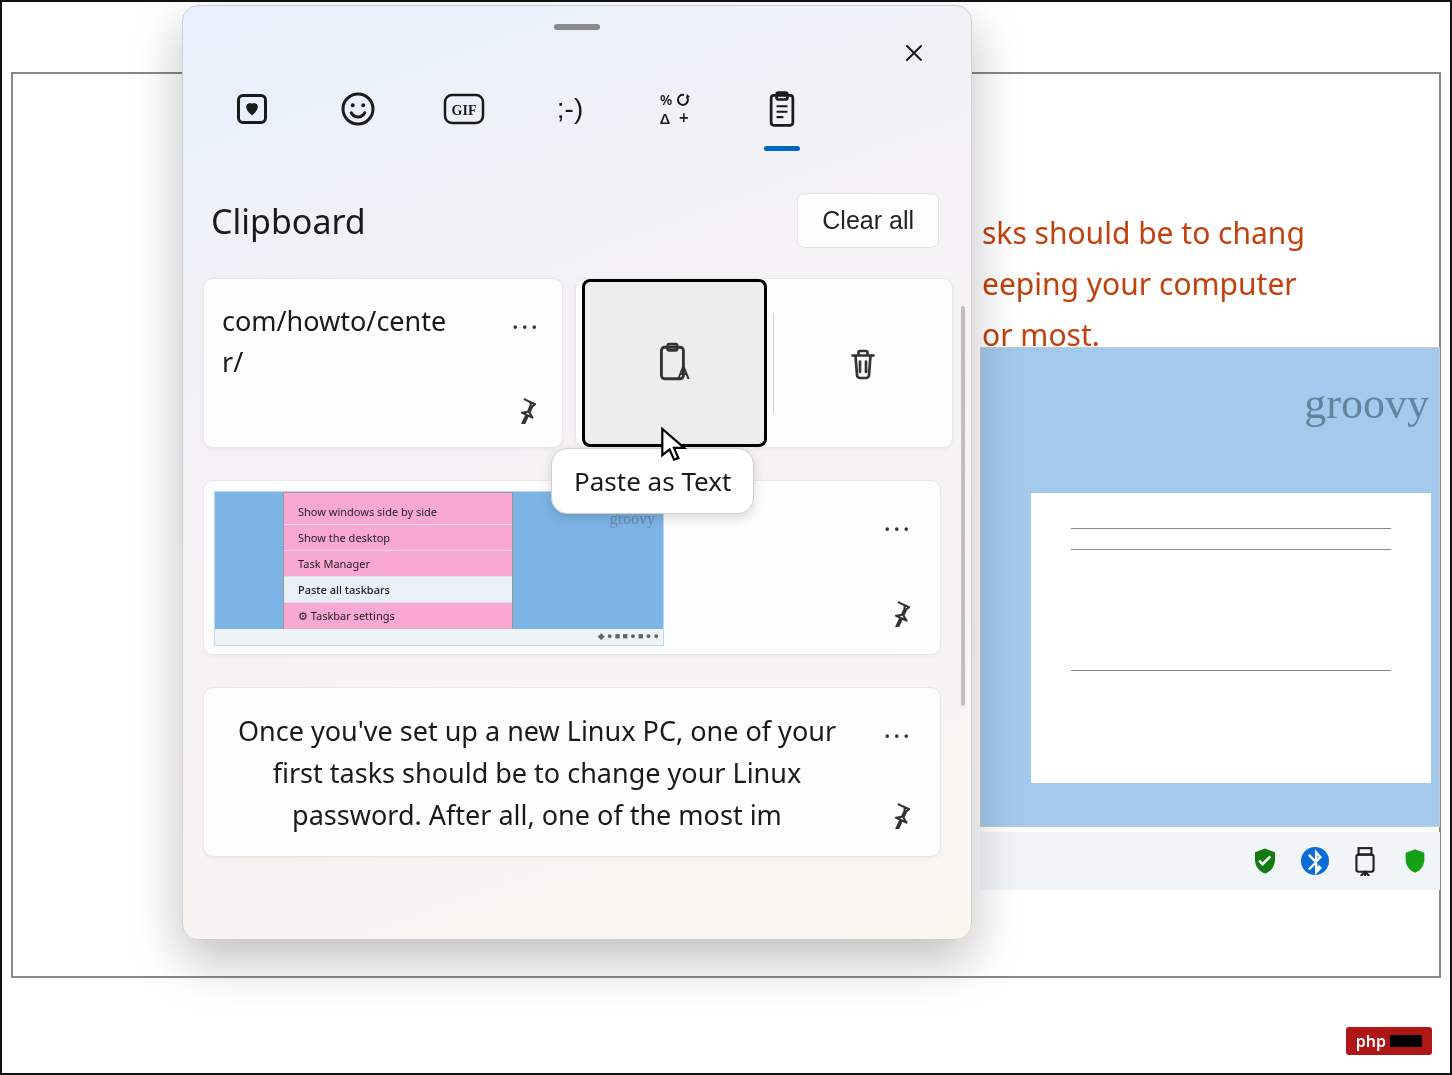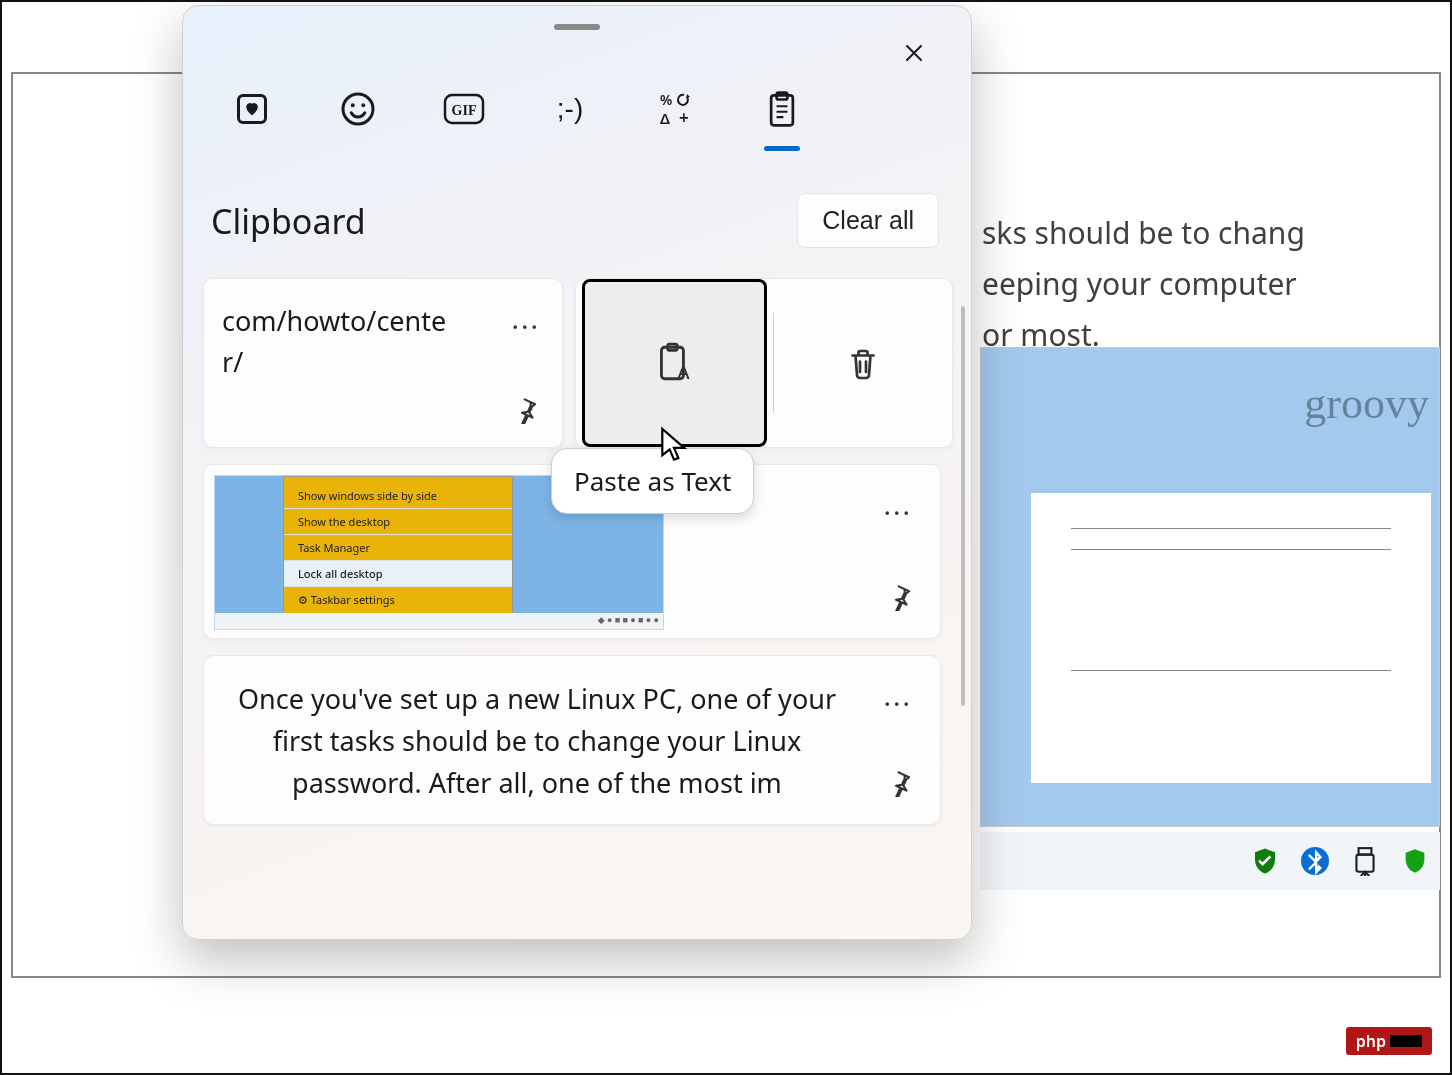--- a/index.html
+++ b/index.html
@@ -12,21 +12,21 @@
     overflow: hidden;
     border: 2px solid #111;
     padding: 70px 9px 0 9px;
   }
   .bg-text {
     position: absolute;
     left: 980px;
     top: 205px;
     font-size: 30px;
     line-height: 1.7;
-    color: #404040;
+    color: #c2410c;
     white-space: nowrap;
   }
   .bg-image-area {
     position: absolute;
     left: 978px;
     top: 345px;
     width: 460px;
     height: 480px;
     background: #a3c9ec;
     border: 1px solid #c9c9c9;
@@ -152,21 +152,21 @@
     padding: 12px 24px;
     font-size: 25px;
     color: #222;
     cursor: pointer;
   }
 
   .items-area {
     padding: 12px 18px 0 20px;
     display: flex;
     flex-direction: column;
-    gap: 16px;
+    gap: 32px;
     position: relative;
   }
 
   .first-row {
     display: flex;
     gap: 12px;
     width: 100%;
   }
 
   .clip-card {
@@ -267,21 +267,21 @@
     background: #7db4e6;
     position: relative;
     overflow: hidden;
   }
   .thumb-ctx {
     position: absolute;
     left: 68px;
     top: 0;
     width: 230px;
     height: 145px;
-    background: #eab308;
+    background: #f9a8d4;
     border: 1px solid #999;
     font-size: 11px;
     color: #222;
     padding: 6px 0;
   }
   .thumb-ctx div {
     padding: 5px 14px;
     border-bottom: 1px solid #e0e0e0;
   }
   .thumb-ctx div.sel { background: #e8f0f8; font-weight:500; }
@@ -538,21 +538,21 @@
         </svg>
     </div>
 
     <div class="clip-card card-b">
       <div class="thumb">
         <div class="thumb-txt">groovy</div>
         <div class="thumb-ctx">
           <div>Show windows side by side</div>
           <div>Show the desktop</div>
           <div>Task Manager</div>
-          <div class="sel">Lock all desktop</div>
+          <div class="sel">Paste all taskbars</div>
           <div>⚙ <span>Taskbar settings</span></div>
         </div>
         <div class="thumb-tray">◆ ● ■ ■ ● ■ ● ●</div>
       </div>
       <div class="right-col">
         <div class="more">···</div>
         <div class="pin">
           <svg class="pin-svg" viewBox="0 0 24 24">
               <path d="M14 3l7 7-3 1-4 4 1 5-3-3-6 6-1-1 6-6-3-3 5 1 4-4 1-3-4-4z" fill="none" stroke="#333" stroke-width="1.8" stroke-linejoin="round" transform="rotate(-20 12 12)"></path>
             </svg>

